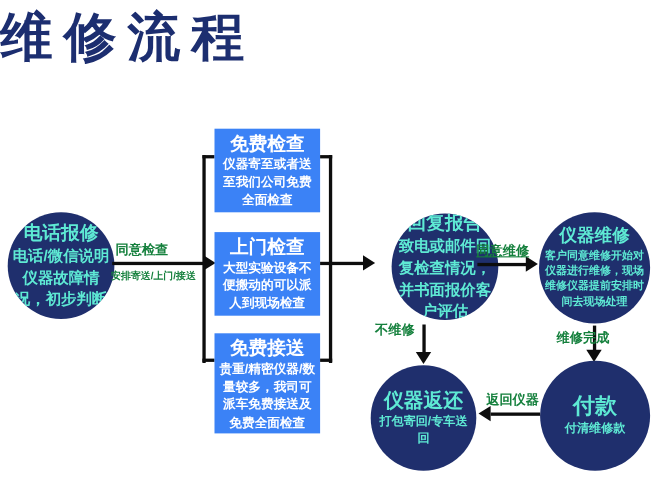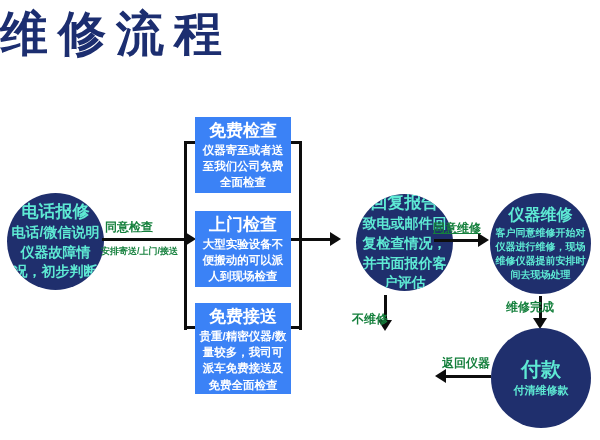--- a/index.html
+++ b/index.html
@@ -84,26 +84,30 @@
   <div class="ah ah-right" style="left:478px; top:233px;"></div>
   <div class="edge-label el12" style="left:433px; top:220px;text-decoration:underline;">同意维修</div>
 
   <div class="circle" style="left:490px; top:193px; width:101px; height:101px;">
     <div class="node-title t16">仪器维修</div>
     <div class="node-body b10">客户同意维修开始对仪器进行维修，现场维修仪器提前安排时间去现场处理</div>
   </div>
 
   <div class="vline" style="left:384px; top:295px; width:3px; height:26px;"></div>
   <div class="ah ah-down" style="left:378px; top:320px;"></div>
-  <div class="edge-label el12" style="left:341px; top:311px;margin-left:11px;">不维修</div>
+  <div class="edge-label el12" style="left:341px; top:292px;">不维修</div>
 
   <div class="vline" style="left:539px; top:296px; width:3px; height:23px;"></div>
   <div class="ah ah-down" style="left:533px; top:318px;"></div>
   <div class="edge-label el12" style="left:486px; top:299px;margin-left:20px;">维修完成</div>
 
+  <div class="circle" style="left:337px; top:332px; width:96px; height:96px;">
+    <div class="node-title t18">仪器返还</div>
+    <div class="node-body b11">打包寄回/专车送回</div>
+  </div>
 
   <div class="circle" style="left:491px; top:328px; width:100px; height:100px;">
     <div class="node-title t20">付款</div>
     <div class="node-body b11">付清维修款</div>
   </div>
 
   <div class="hline" style="left:446px; top:375px; width:45px; height:3px;"></div>
   <div class="ah ah-left" style="left:435px; top:369px;"></div>
   <div class="edge-label el12" style="left:442px; top:355px;">返回仪器</div>
 

